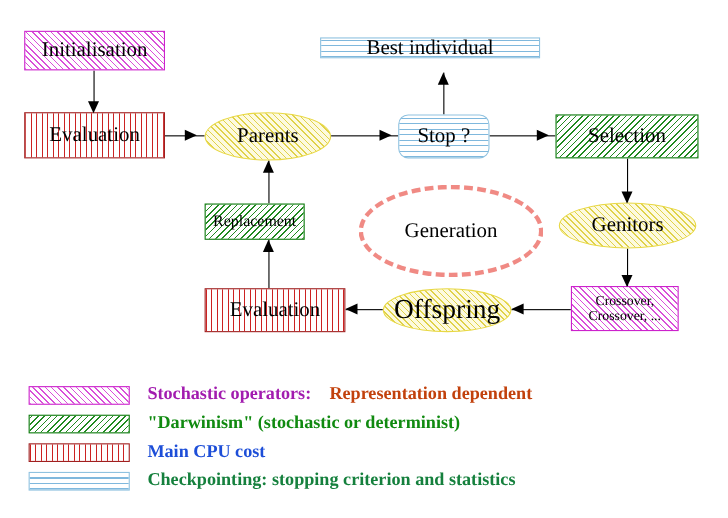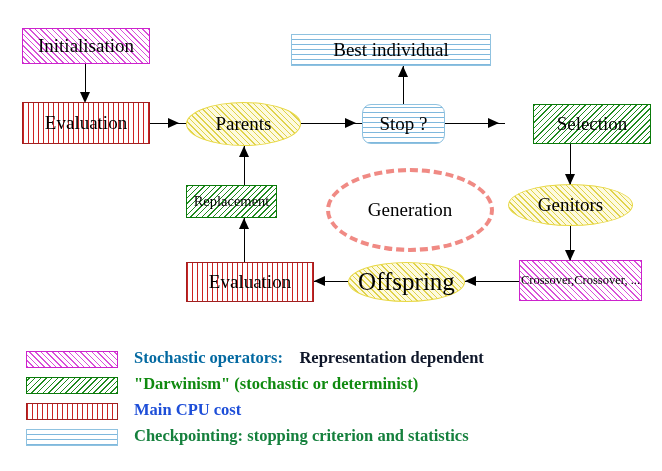--- a/index.html
+++ b/index.html
@@ -90,22 +90,22 @@
   .legend-row { position: relative; height: 26px; }
   .swatch {
     position: absolute; left: 0; top: 3px;
     width: 92px; height: 17px; box-sizing: border-box;
   }
   .legend-text {
     position: absolute; left: 108px; top: 0;
     font-size: 16.5px; white-space: nowrap; font-weight: bold;
   }
   .legend-text .t2 { font-weight: bold; }
-  .c-magenta { color: #0369a1; }
-  .c-gold    { color: #0f172a; }
+  .c-magenta { color: #a21caf; }
+  .c-gold    { color: #c2410c; }
   .c-green   { color: #108a10; }
   .c-red     { color: #1d4ed8; }
   .c-blue    { color: #15803d; }
 </style>
 </head>
 <body>
 
 <div id="canvas">
 
   <div class="node fill-magenta" style="left:22px; top:28px; width:128px; height:36px; font-size:19px;">
@@ -117,33 +117,33 @@
   </div>
 
   <div class="node fill-blue rounded" style="left:362px; top:104px; width:83px; height:40px; font-size:19px;">
     <span>Stop ?</span>
   </div>
 
   <div class="node fill-yellow ellipse" style="left:186px; top:102px; width:115px; height:44px; font-size:19px;">
     <span>Parents</span>
   </div>
 
-  <div class="node fill-blue" style="left:291px; top:34px; width:200px; height:32px; font-size:19px;">
+  <div class="node fill-blue" style="left:291px; top:34px; width:200px; height:19px; font-size:19px;">
     <span>Best individual</span>
   </div>
 
-  <div class="node fill-green" style="left:533px; top:104px; width:118px; height:40px; font-size:19px;">
+  <div class="node fill-green" style="left:505px; top:104px; width:130px; height:40px; font-size:19px;">
     <span>Selection</span>
   </div>
 
   <div class="node fill-yellow ellipse" style="left:508px; top:184px; width:125px; height:42px; font-size:19px;">
     <span>Genitors</span>
   </div>
 
-  <div class="node fill-magenta" style="left:519px; top:260px; width:123px; height:41px; font-size:12.5px; flex-direction:row; justify-content:center;">
+  <div class="node fill-magenta" style="left:519px; top:260px; width:98px; height:41px; font-size:12.5px; flex-direction:column; justify-content:center;">
     <span>Crossover,</span>
     <span>Crossover, ...</span>
   </div>
 
   <div class="node fill-yellow ellipse" style="left:348px; top:262px; width:117px; height:40px; font-size:25px;text-align:center;">
     <span>Offspring</span>
   </div>
 
   <div class="node fill-red" style="left:186px; top:262px; width:128px; height:40px; font-size:19px;">
     <span>Evaluation</span>

